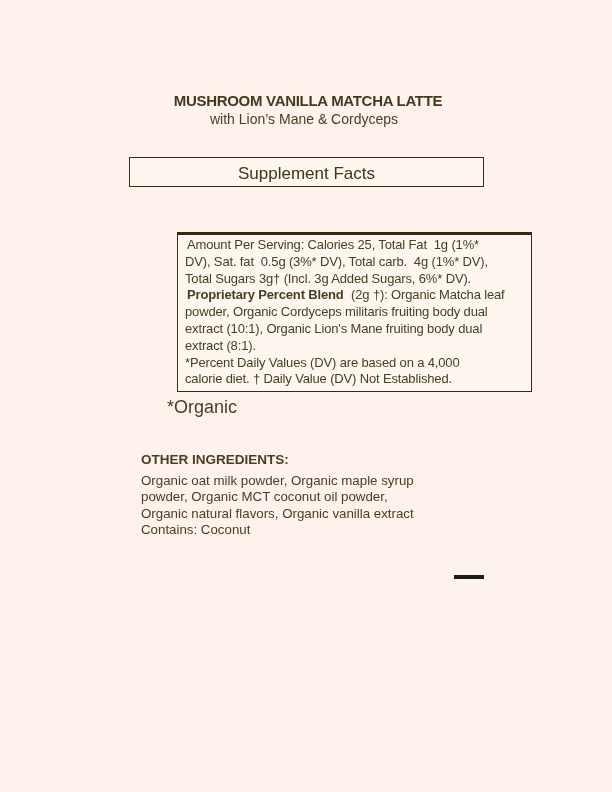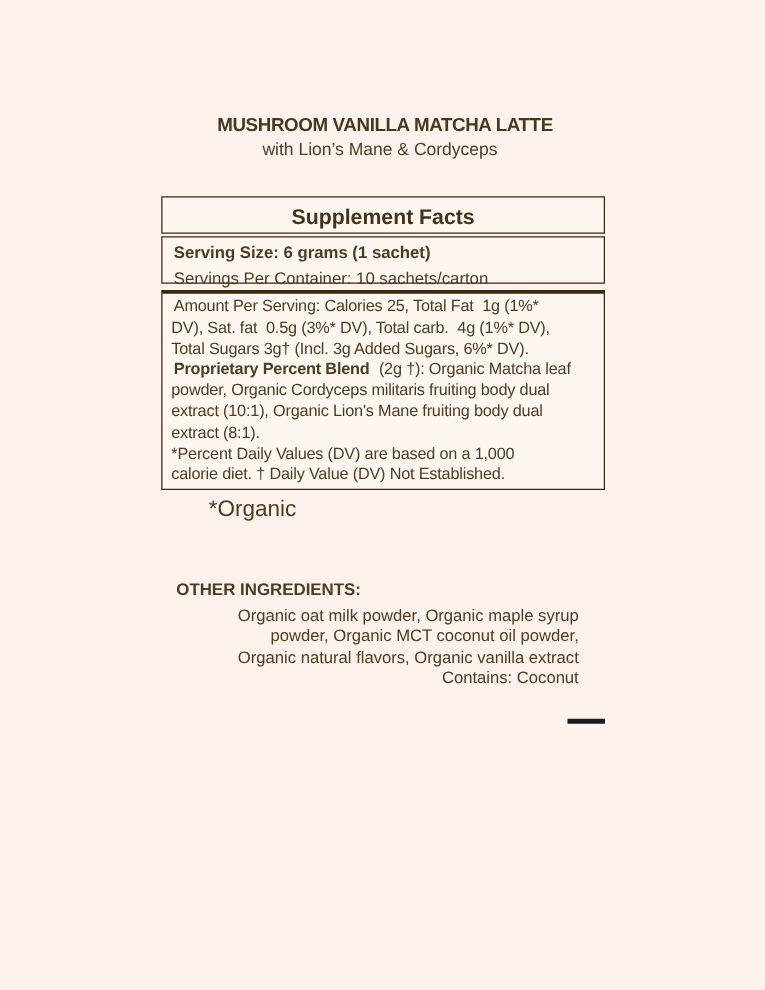--- a/index.html
+++ b/index.html
@@ -23,81 +23,78 @@
     text-align:center; font-size:14px; color:#4b3c22;
   }
 
   .sf-box {
     position:absolute; left:127px; width:355px;
     background:#fdf7f0;
     border:1px solid #38290f;
   }
   .sf-header {
     top:155px; height:30px;
-    text-align:center; font-weight:bold; font-size:17px;
+    text-align:center; font-weight:normal; font-size:17px;
     line-height:28px; color:#42331a;
   }
   .sf-serving {
     top:187px; height:38px;
     font-size:13.4px; line-height:17px;
     padding:1px 7px;
   }
   .sf-main {
     top:230px; min-height:155px;
     border-top:3px solid #38290f;
     font-size:13px; line-height:16.8px;
     letter-spacing:-0.15px;
     padding:2px 6px 3px 7px;
     white-space:pre-wrap;
+    margin-left:48px;
   }
   .bold { font-weight:bold; }
 
   .organic-note {
     position:absolute; left:163px; top:393px;
     font-size:18px;
   }
 
   .other-ing {
-    position:absolute; left:135px; top:458px; width:330px;
+    position:absolute; left:135px; top:446px; width:330px;
     font-size:13.3px; line-height:16.5px;
   }
   .other-ing .heading { font-weight:bold; font-size:13.5px; }
-  .pre { white-space:pre-wrap;text-align:right; }
+  .pre { white-space:pre-wrap; }
 
   .short-rule {
     position:absolute; left:452px; top:573px;
     width:30px; height:2px; background:#1c1c1c;
   }
 </style>
 </head>
 <body>
 
 <div class="page">
 
   <div class="title">MUSHROOM VANILLA MATCHA LATTE</div>
 
   <div class="subtitle">with Lion’s Mane &amp; Cordyceps</div>
 
   <div class="sf-box sf-header">
     <span>Supplement Facts</span>
   </div>
 
-  <div class="sf-box sf-serving">
-    <div class="bold">Serving Size: 6 grams (1 sachet)</div>
-    <div>Servings Per Container: 10 sachets/carton</div>
-  </div>
 
   <div class="sf-box sf-main"><span>Amount Per Serving: Calories 25, Total Fat  1g (1%*
 DV), Sat. fat  0.5g (3%* DV), Total carb.  4g (1%* DV),
 Total Sugars 3g† (Incl. 3g Added Sugars, 6%* DV).
 </span><span class="bold">Proprietary Percent Blend</span><span> (2g †): Organic Matcha leaf
 powder, Organic Cordyceps militaris fruiting body dual
 extract (10:1), Organic Lion's Mane fruiting body dual
 extract (8:1).
-*Percent Daily Values (DV) are based on a 1,000
+*Percent Daily Values (DV) are based on a 4,000
 calorie diet. † Daily Value (DV) Not Established.</span></div>
 
   <div class="organic-note">*Organic</div>
 
   <div class="other-ing">
     <div class="heading">OTHER INGREDIENTS:</div>
     <div class="pre">Organic oat milk powder, Organic maple syrup
 powder, Organic MCT coconut oil powder,
 Organic natural flavors, Organic vanilla extract
 Contains: Coconut</div>

